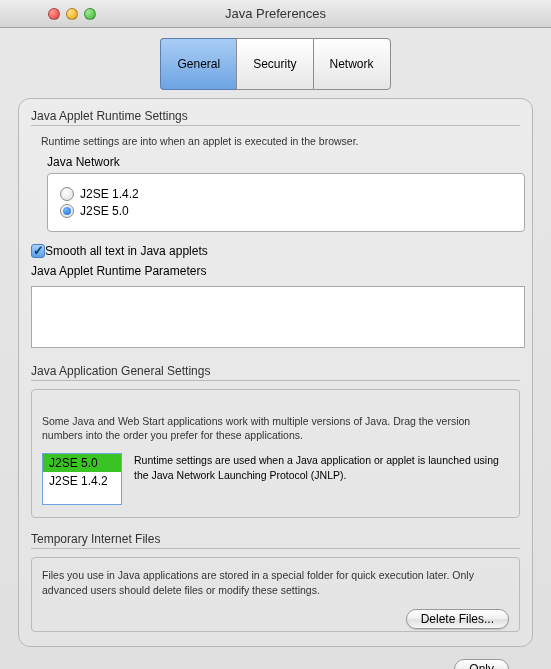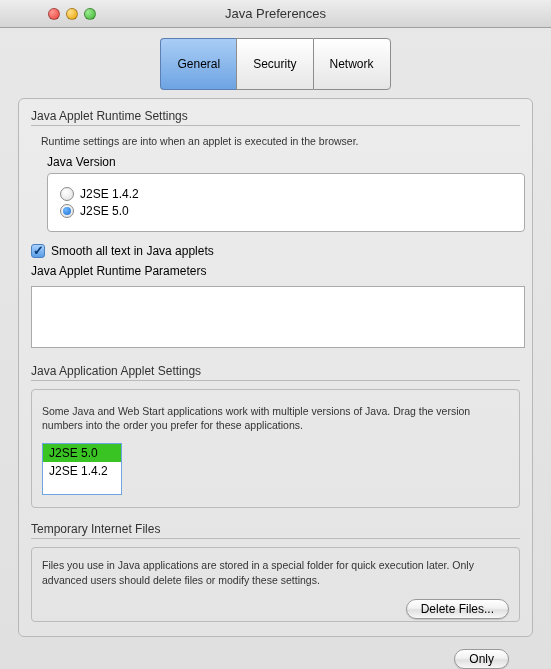--- a/index.html
+++ b/index.html
@@ -53,21 +53,21 @@
   .tab:first-child { border-radius: 4px 0 0 4px; }
   .tab:last-child { border-radius: 0 4px 4px 0; border-right-width: 1px; }
   .tab.active {
     background: linear-gradient(to bottom, #a9cdf5, #6ea4e3);
     border-color: #5b7fb2;
     color: #000;
   }
   .panel {
     background: linear-gradient(to bottom, #ececec, #e4e4e4);
     border: 1px solid #b8b8b8;
-    border-radius: 6px;
+    border-radius: 12px;
     padding: 10px 12px;
   }
   .section {
     margin-bottom: 14px;
   }
   .section-title {
     font-size: 12px; color: #333; margin-bottom: 2px;
   }
   .hr {
     border: none; border-top: 1px solid #bbb; margin-bottom: 8px;
@@ -93,21 +93,21 @@
     border: 1px solid #888;
     background: radial-gradient(circle at 40% 35%, #fff, #ddd);
     position: relative;
   }
   .aqua-radio.checked::after {
     content: ""; position: absolute; top: 2px; left: 2px; width: 8px; height: 8px;
     border-radius: 50%;
     background: radial-gradient(circle at 35% 30%, #6fb8ff, #1d6fd4);
   }
   .check-row {
-    display: flex; align-items: center; gap: 6px; font-size: 12px;
+    display: flex; align-items: center; gap: 0; font-size: 12px;
     margin: 12px 0 6px 0;
   }
   .aqua-check {
     width: 14px; height: 14px; border-radius: 3px;
     border: 1px solid #777;
     background: linear-gradient(to bottom, #fff, #e4e4e4);
     position: relative;
   }
   .aqua-check.checked {
     background: linear-gradient(to bottom, #a9d2ff, #5a9de6);
@@ -116,21 +116,21 @@
   .aqua-check.checked::after {
     content: "✓"; position: absolute; top: -2px; left: 1px;
     font-size: 13px; color: #0a3b75; font-weight: bold;
   }
   .params-label { font-size: 12px; margin-bottom: 8px; display: block; }
   .params-box {
     width: 494px; height: 62px; background: #fff; border: 1px solid #aaa;
     resize: none; font-size: 11px; padding: 4px;
   }
   .app-box {
-    border: 1px solid #bbb; border-radius: 4px; padding: 14px 10px 12px 10px;
+    border: 1px solid #bbb; border-radius: 4px; padding: 24px 10px 12px 10px;
   }
   .version-row {
     display: flex; gap: 12px; align-items: flex-start; margin-top: 10px;
   }
   .version-list {
     width: 80px; border: 1px solid #6ea4e3; background: #fff;
     font-size: 12px;
   }
   .version-item {
     padding: 2px 6px; border-bottom: 0px;
@@ -178,50 +178,51 @@
     <div class="tab">Security</div>
     <div class="tab">Network</div>
   </div>
 
   <div class="panel">
 
     <div class="section">
       <div class="section-title">Java Applet Runtime Settings</div>
       <hr class="hr">
       <div class="desc" style="margin-left:10px">Runtime settings are into when an applet is executed in the browser.</div>
-      <div class="subhead">Java Version</div>
+      <div class="subhead">Java Network</div>
       <div class="radiobox">
         <div class="radio-row">
           <span class="aqua-radio"></span>
           <span>J2SE 1.4.2</span>
         </div>
         <div class="radio-row">
           <span class="aqua-radio checked"></span>
           <span>J2SE 5.0</span>
         </div>
       </div>
       <div class="check-row">
         <span class="aqua-check checked"></span>
         <span>Smooth all text in Java applets</span>
       </div>
       <label class="params-label">Java Applet Runtime Parameters</label>
       <textarea class="params-box" value="" style=""></textarea>
     </div>
 
     <div class="section">
-      <div class="section-title">Java Application Applet Settings</div>
+      <div class="section-title">Java Application General Settings</div>
       <hr class="hr">
       <div class="app-box">
         <div class="desc">Some Java and Web Start applications work with multiple versions of Java. Drag the version numbers into the order you prefer for these applications.</div>
         <div class="version-row">
           <div class="version-list">
             <div class="version-item selected">J2SE 5.0</div>
             <div class="version-item">J2SE 1.4.2</div>
             <div style="height:14px"></div>
           </div>
+          <div class="version-desc">Runtime settings are used when a Java application or applet is launched using the Java Network Launching Protocol (JNLP).</div>
         </div>
       </div>
     </div>
 
     <div class="section" style="margin-bottom:4px">
       <div class="section-title">Temporary Internet Files</div>
       <hr class="hr">
       <div class="temp-box">
         <div class="desc">Files you use in Java applications are stored in a special folder for quick execution later.  Only advanced users should delete files or modify these settings.</div>
         <div class="button-row">

